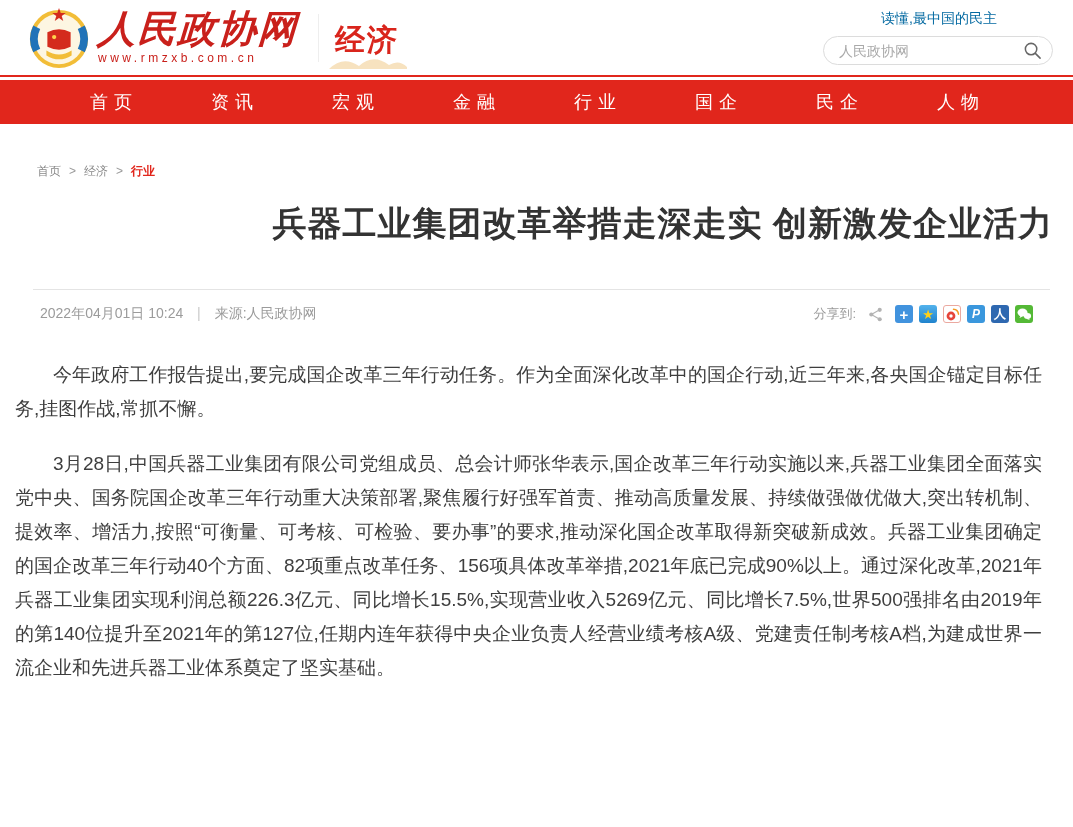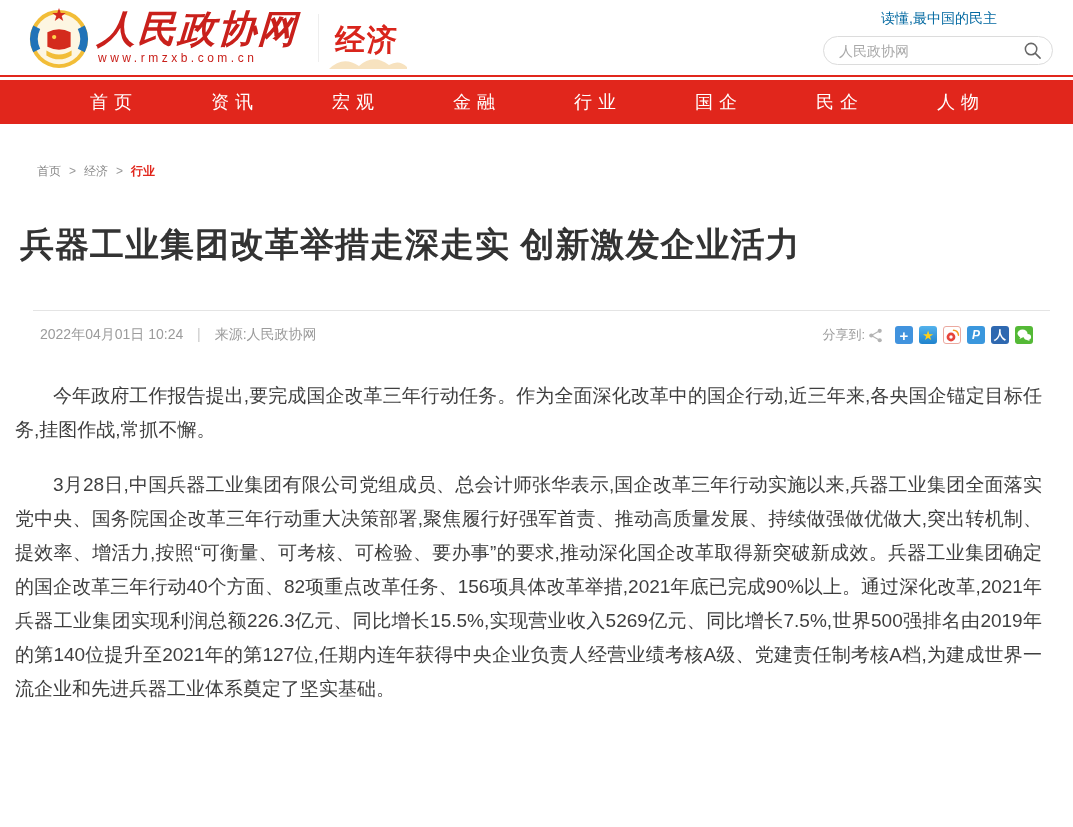--- a/index.html
+++ b/index.html
@@ -31,27 +31,27 @@
   .main-nav { height: 44px; background: #e1261c; display: flex; justify-content: space-between; align-items: center; padding: 0 88px 0 90px; }
   .nav-item { color: #fff; font-size: 18px; letter-spacing: 6px; text-decoration: none; line-height: 44px; cursor: pointer; }
 
   
   .breadcrumb { margin: 39px 11px 0 37px; font-size: 12px; color: #999; }
   .breadcrumb a { color: #888; text-decoration: none; cursor: pointer; }
   .breadcrumb .sep { margin: 0 8px; color: #999; }
   .breadcrumb .current { color: #e1261c; font-weight: 700; }
 
   
-  .article-title { margin: 41px 20px 0 20px; font-size: 34px; line-height: 46px; font-weight: 700; color: #333; letter-spacing: 1px; }
+  .article-title { margin: 20px 20px 0 20px; font-size: 34px; line-height: 46px; font-weight: 700; color: #333; letter-spacing: 1px; text-align: right; }
   .meta-divider { margin: 43px 23px 0 33px; border-top: 1px solid #e4e4e4; }
   .meta-row { margin: 15px 40px 0 40px; display: flex; justify-content: space-between; align-items: center; gap: 28px; }
   .meta-left { font-size: 14px; color: #9b9b9b; }
   .meta-left .pipe { margin: 0 10px; color: #c9c9c9; }
   .share-row { display: flex; align-items: center; }
-  .share-label { font-size: 13px; color: #9b9b9b; margin-right: 3px; }
+  .share-label { font-size: 13px; color: #9b9b9b; margin-right: 12px; }
   .share-alt { width: 15px; height: 15px; margin-right: 6px; cursor: pointer; }
   .icon { width: 18px; height: 18px; border-radius: 3px; margin-left: 6px; display: inline-flex; align-items: center; justify-content: center; cursor: pointer; overflow: hidden; }
   .icon-more { background: #4193de; color: #fff; font-size: 15px; font-weight: 700; line-height: 1; }
   .icon-qzone { background: linear-gradient(#53b2ec, #1f83cd); color: #ffd019; font-size: 13px; }
   .icon-weibo { background: #fff; border: 1px solid #eba9a0; }
   .icon-pengyou { background: #3a97dd; color: #fff; font-size: 12px; font-weight: 700; font-style: italic; }
   .icon-renren { background: #2e68b0; color: #fff; font-size: 12px; font-weight: 700; }
   .icon-wechat { background: #54b936; }
 
   .article-body { margin: 35px 27px 0 15px; }

